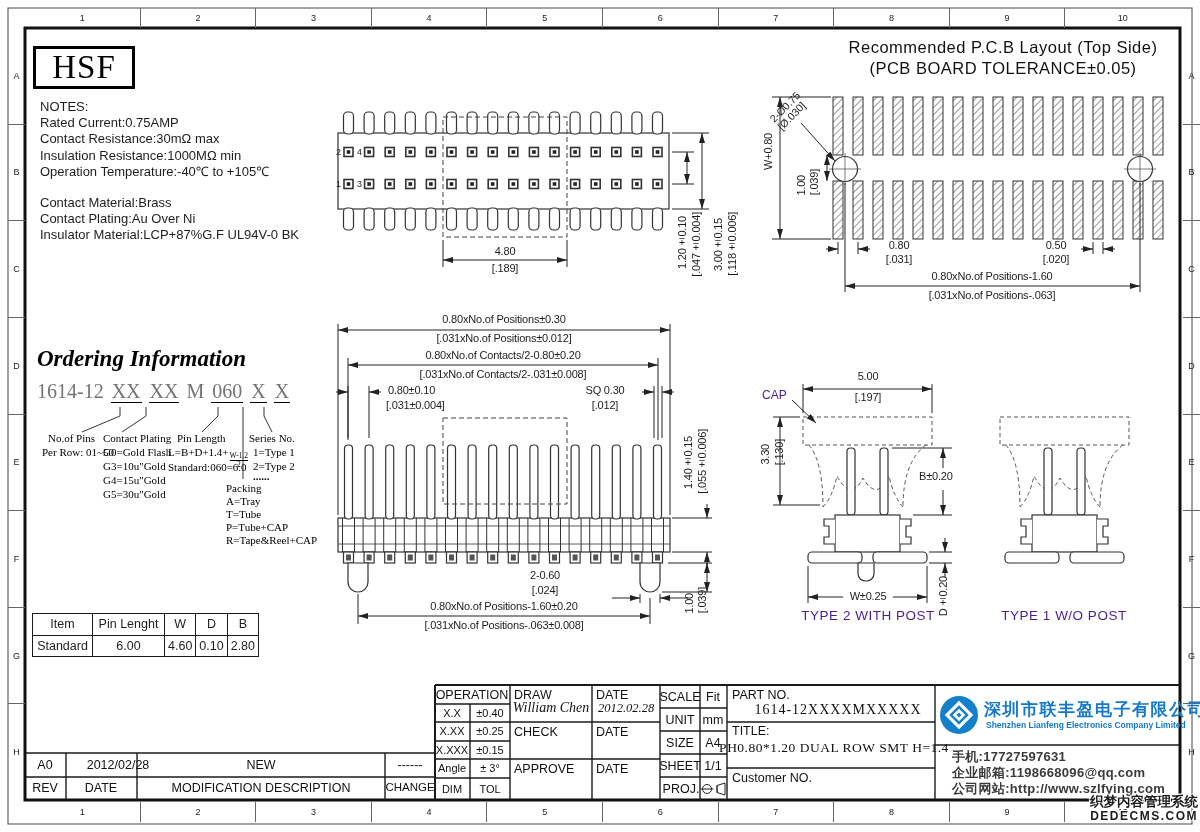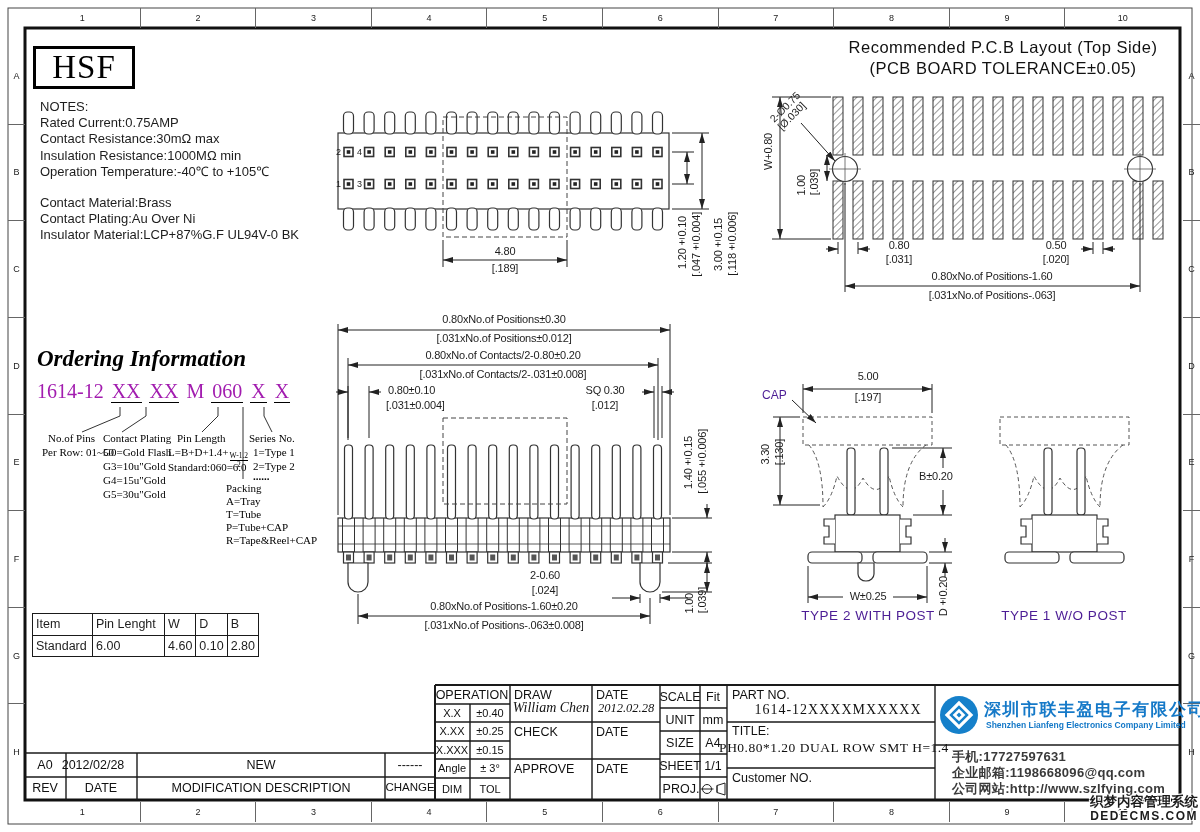--- a/index.html
+++ b/index.html
@@ -11,28 +11,28 @@
 .c{transform:translateX(-50%)}
 .v{writing-mode:vertical-rl;transform:rotate(180deg)}
 .drawlbl{position:absolute;font-size:12px;color:#4c1d95;white-space:nowrap}
 .big{font-size:13.5px;letter-spacing:.5px}
 .ptitle{position:absolute;font-size:16.5px;color:#111;white-space:nowrap;transform:translateX(-50%);letter-spacing:.5px}
 .rot45{position:absolute;font-size:10.5px;line-height:11px;white-space:nowrap;transform:rotate(-45deg)}
 .notes{position:absolute;left:40px;top:99px;font-size:13px;line-height:16.2px;white-space:nowrap}
 .notes .gap{height:15px}
 .logo{position:absolute;left:33px;top:46px;width:102px;height:43px;border:3px solid #000;text-align:center;line-height:37px;font-family:"Liberation Serif",serif;font-size:33px;letter-spacing:1px;color:#000}
 .ordtitle{position:absolute;left:37px;top:346px;font-family:"Liberation Serif",serif;font-style:italic;font-weight:bold;font-size:23px;color:#000}
-.partline{position:absolute;left:37px;top:380px;font-family:"Liberation Serif",serif;font-size:20px;color:#a21caf;white-space:nowrap}
+.partline{position:absolute;left:37px;top:380px;font-family:"Liberation Serif",serif;font-size:20px;color:#737373;white-space:nowrap}
 .partline span{margin-right:7px}
 .pu{border-bottom:1.5px solid #000;padding:0 1px}
 .ord{position:absolute;font-family:"Liberation Serif",serif;font-size:11px;color:#000;white-space:nowrap}
 .frac{display:inline-flex;flex-direction:column;vertical-align:-2px;font-size:7.5px;line-height:7.5px;text-align:center;margin-left:1px}
 .frac .den{border-top:1px solid #000}
 .spec{position:absolute;left:32px;top:613px;border-collapse:collapse}
-.spec td{border:1.5px solid #1a1a1a;font-size:12.5px;text-align:left;height:21.5px;padding:0 3px;white-space:nowrap}
+.spec td{border:1.5px solid #1a1a1a;font-size:12.5px;text-align:center;height:21.5px;padding:0 3px;white-space:nowrap}
 .tbl{position:absolute;font-size:12.5px;color:#111;white-space:nowrap}
 .tbs{position:absolute;font-size:11px;color:#111;white-space:nowrap}
 .script{font-family:"Liberation Serif",serif;font-style:italic;font-weight:normal}
 .pn{font-family:"Liberation Serif",serif;font-size:14px;letter-spacing:1px}
 .ttl{font-family:"Liberation Serif",serif;font-size:13.5px;letter-spacing:.5px}
 .cn{position:absolute;left:984px;top:698px;font-size:17px;font-weight:bold;color:#1579c8;letter-spacing:1.5px;white-space:nowrap}
 .cne{position:absolute;left:986px;top:720px;font-size:8.5px;font-weight:bold;color:#1579c8;white-space:nowrap}
 .cc{position:absolute;font-size:13px;font-weight:bold;color:#3a3a3a;white-space:nowrap;letter-spacing:.3px}
 .wm{position:absolute;left:1062px;top:794px;width:136px;text-align:right;color:#1c1c1c;font-weight:bold;line-height:15px;
  text-shadow:-1px -1px 0 #fff,1px -1px 0 #fff,-1px 1px 0 #fff,1px 1px 0 #fff}
@@ -460,21 +460,21 @@
     <td>Standard</td>
     <td>6.00</td>
     <td>4.60</td>
     <td>0.10</td>
     <td>2.80</td>
   </tr>
 </tbody>
   </table>
 
 <div class="tbl c" style="left:45px;top:758px">A0</div>
-<div class="tbl c" style="left:93px;top:758px">2012/02/28</div>
+<div class="tbl c" style="left:118px;top:758px">2012/02/28</div>
 <div class="tbl c" style="left:261px;top:758px">NEW</div>
 <div class="tbl c" style="left:410px;top:758px">------</div>
 <div class="tbl c" style="left:45px;top:781px">REV</div>
 <div class="tbl c" style="left:101px;top:781px">DATE</div>
 <div class="tbl c" style="left:261px;top:781px">MODIFICATION DESCRIPTION</div>
 <div class="tbl c" style="left:410px;top:781px;font-size:11.5px">CHANGE</div>
 
 <div class="tbl c" style="left:472px;top:688px">OPERATION</div>
 <div class="tbs c" style="left:452px;top:707px">X.X</div>
 <div class="tbs c" style="left:490px;top:707px">±0.40</div>

